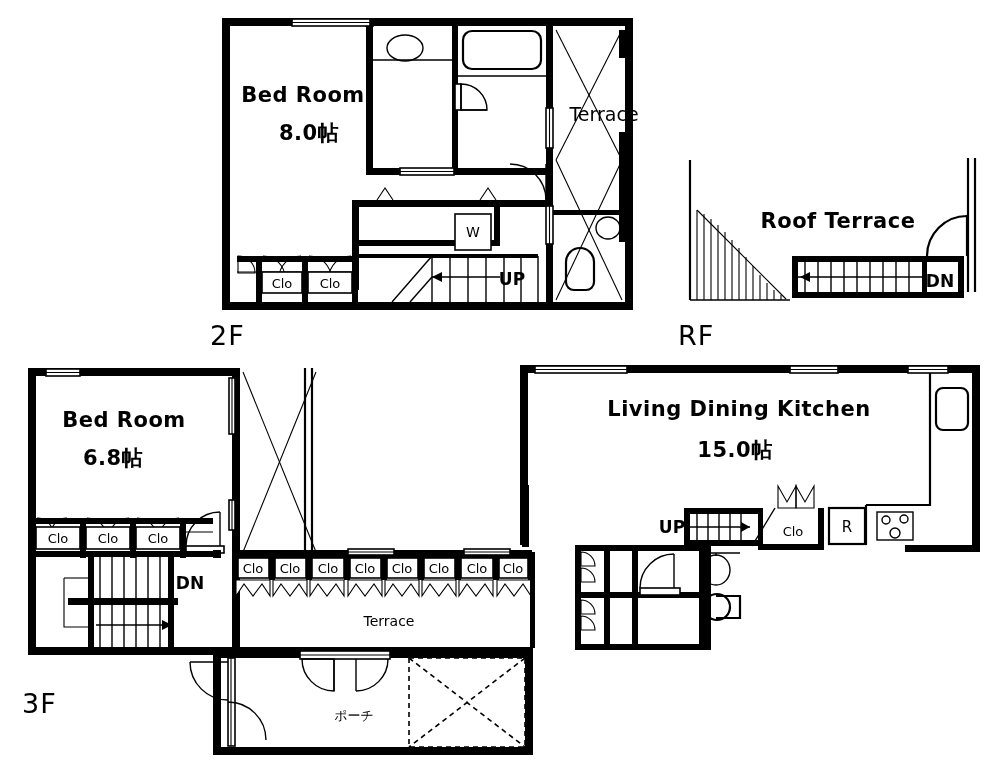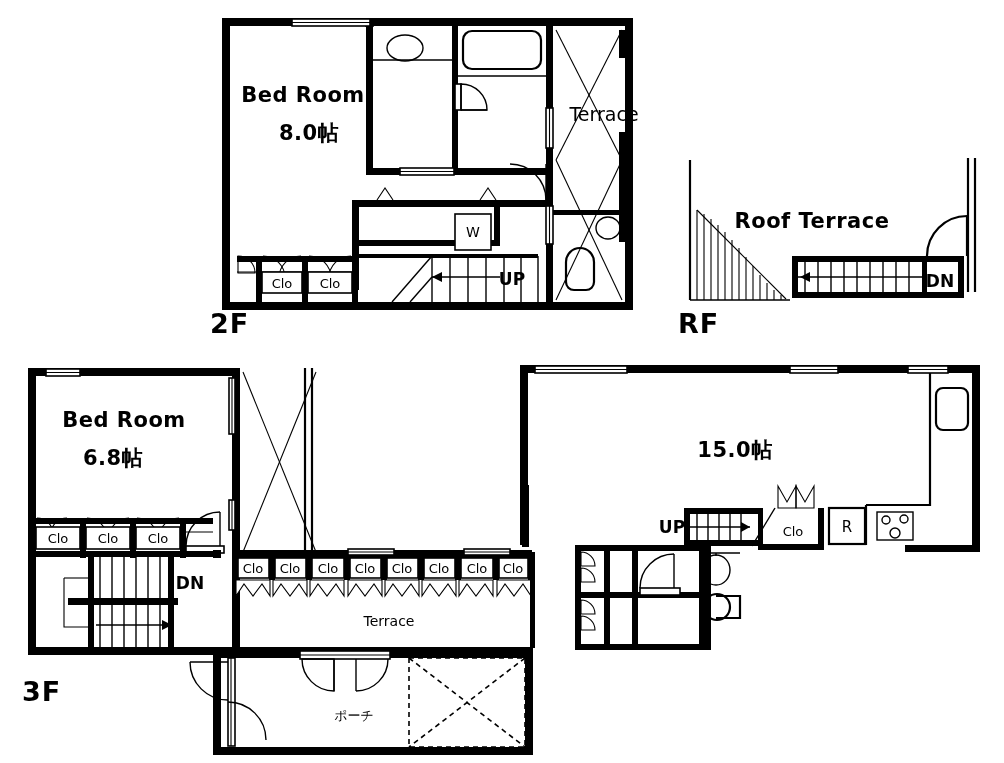--- a/index.html
+++ b/index.html
@@ -22,21 +22,21 @@
     height:763px;
   }
   
   .lbl{
     position:absolute;
     white-space:nowrap;
     font-family:"DejaVu Sans","Liberation Sans",sans-serif;
     color:#000;
     line-height:1;
   }
-  .floor-tag{ font-size:27px; letter-spacing:1px; font-weight:700; }
+  .floor-tag{ font-size:27px; letter-spacing:1px; font-weight:400;margin-top:12px; }
   .room-name{ font-size:21px; font-weight:700; letter-spacing:0.5px; }
   .room-area{ font-size:21px; font-weight:700; letter-spacing:0.5px; }
   .room-name-lt{ font-size:19px; font-weight:400; letter-spacing:0px;}
   .clo-lbl{ font-size:13px; font-weight:400;text-align:right; }
   .tiny-lbl{ font-size:17px; font-weight:700; letter-spacing:0px;}
   .mid-lbl{ font-size:14px; font-weight:400; }
   .jp-lbl{ font-size:13px; font-weight:400; }
   .w-lbl{ font-size:14px; font-weight:400; }
   .r-lbl{ font-size:15px; font-weight:400; }
   .centerer{ transform:translate(-50%,-50%); }
@@ -410,28 +410,29 @@
 
   <div class="lbl room-name-lt centerer" style="left:604px;top:114px;">Terrace</div>
 
   <div class="lbl clo-lbl centerer" style="left:282px;top:283px;">Clo</div>
   <div class="lbl clo-lbl centerer" style="left:330px;top:283px;">Clo</div>
 
   <div class="lbl w-lbl centerer" style="left:473px;top:232px;">W</div>
   <div class="lbl tiny-lbl centerer" style="left:512px;top:279px;">UP</div>
 
   <div class="lbl floor-tag" style="left:678px;top:310px;">RF</div>
-  <div class="lbl room-name centerer" style="left:812px;top:221px;">Roof Terrace</div>
+  <div class="lbl room-name centerer" style="left:838px;top:221px;">Roof Terrace</div>
   <div class="lbl tiny-lbl centerer" style="left:940px;top:281px;">DN</div>
 
   <div class="lbl floor-tag" style="left:22px;top:678px;">3F</div>
 
   <div class="lbl room-name centerer" style="left:124px;top:420px;">Bed Room</div>
   <div class="lbl room-area centerer" style="left:113px;top:458px;">6.8帖</div>
 
+  <div class="lbl room-name centerer" style="left:739px;top:409px;">Living Dining Kitchen</div>
   <div class="lbl room-area centerer" style="left:735px;top:450px;">15.0帖</div>
 
   <div class="lbl mid-lbl centerer" style="left:389px;top:621px;">Terrace</div>
   <div class="lbl jp-lbl centerer" style="left:354px;top:715px;">ポーチ</div>
 
   <div class="lbl clo-lbl centerer" style="left:58px;top:538px;">Clo</div>
   <div class="lbl clo-lbl centerer" style="left:108px;top:538px;">Clo</div>
   <div class="lbl clo-lbl centerer" style="left:158px;top:538px;">Clo</div>
 
   <div class="lbl clo-lbl centerer" style="left:253px;top:568px;">Clo</div>

